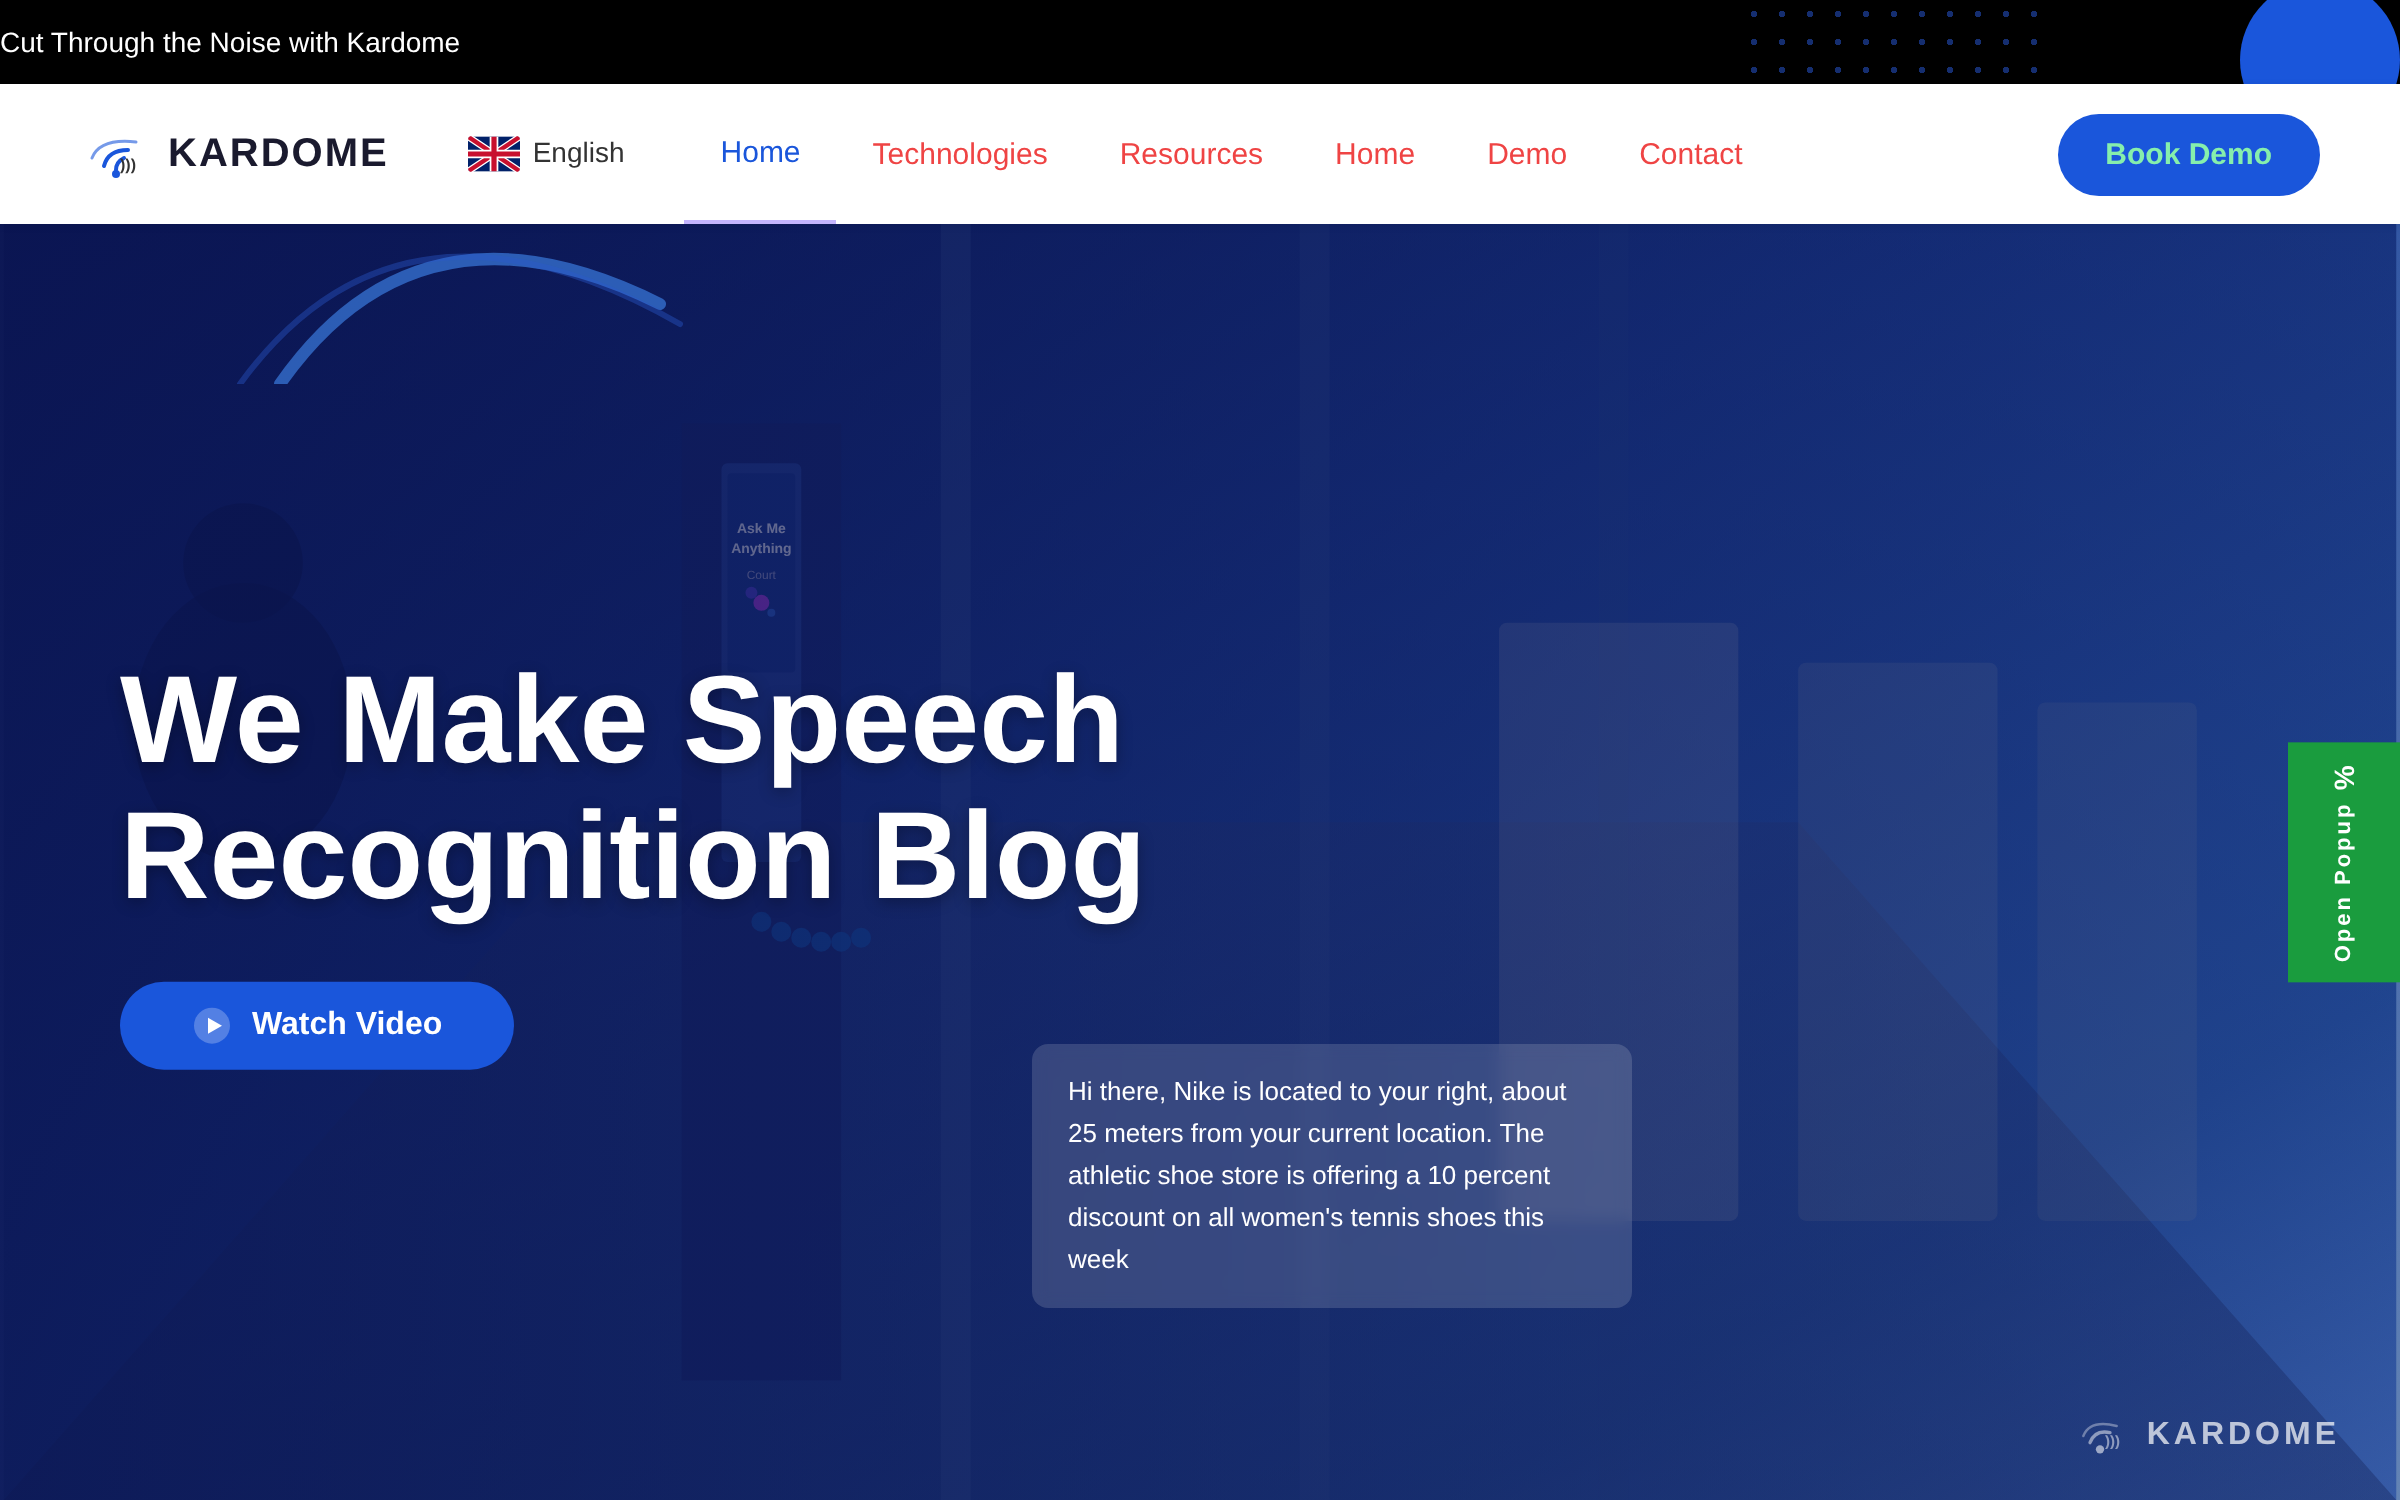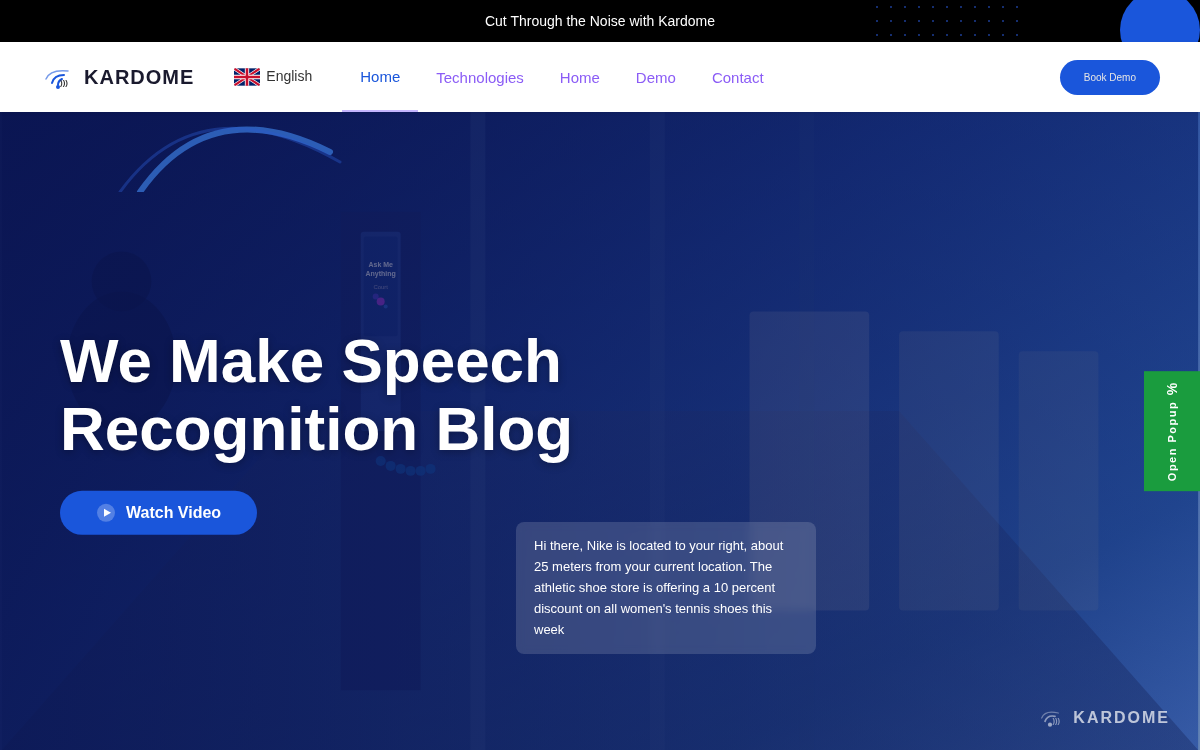--- a/index.html
+++ b/index.html
@@ -10,21 +10,21 @@
       background: #000;
       color: #fff;
       text-align: center;
       padding: 10px 0;
       font-size: 14px;
       position: relative;
       z-index: 10;
       height: 42px;
       display: flex;
       align-items: center;
-      justify-content: center;
+      justify-content: flex-start;
     }
 
     
     .dots-decoration {
       position: absolute;
       top: 0;
       right: 180px;
       width: 150px;
       height: 60px;
       background-image: radial-gradient(circle, #1a3a8c 1.5px, transparent 1.5px);
@@ -90,21 +90,21 @@
     nav {
       display: flex;
       align-items: center;
       gap: 0;
       flex: 1;
     }
 
     .nav-link {
       padding: 0 18px;
       font-size: 15px;
-      color: #8b5cf6;
+      color: #ef4444;
       text-decoration: none;
       cursor: pointer;
       height: 70px;
       display: flex;
       align-items: center;
       font-weight: 500;
       transition: color 0.2s;
     }
 
     .nav-link.active {
@@ -114,26 +114,26 @@
 
     .nav-actions {
       margin-left: auto;
       display: flex;
       align-items: center;
       gap: 16px;
     }
 
     .book-demo-btn {
       background: #1a56db;
-      color: #e5e5e5;
+      color: #86efac;
       border: none;
       padding: 12px 24px;
       border-radius: 30px;
-      font-size: 10px;
-      font-weight: 400;
+      font-size: 15px;
+      font-weight: 700;
       cursor: pointer;
       white-space: nowrap;
     }
 
     
     .hero {
       position: relative;
       height: calc(750px - 42px - 70px);
       overflow: hidden;
     }
@@ -293,20 +293,23 @@
       <path d="M15,0 V20 M0,10 H30" stroke="#C8102E" stroke-width="3"></path>
     </svg>
     <span>English</span>
   </div>
 
   <a class="nav-link active" href="#">
     <span>Home</span>
   </a>
   <a class="nav-link" href="#">
     <span>Technologies</span>
+  </a>
+  <a class="nav-link" href="#">
+    <span>Resources</span>
   </a>
   <a class="nav-link" href="#">
     <span>Home</span>
   </a>
   <a class="nav-link" href="#">
     <span>Demo</span>
   </a>
   <a class="nav-link" href="#">
     <span>Contact</span>
   </a>

